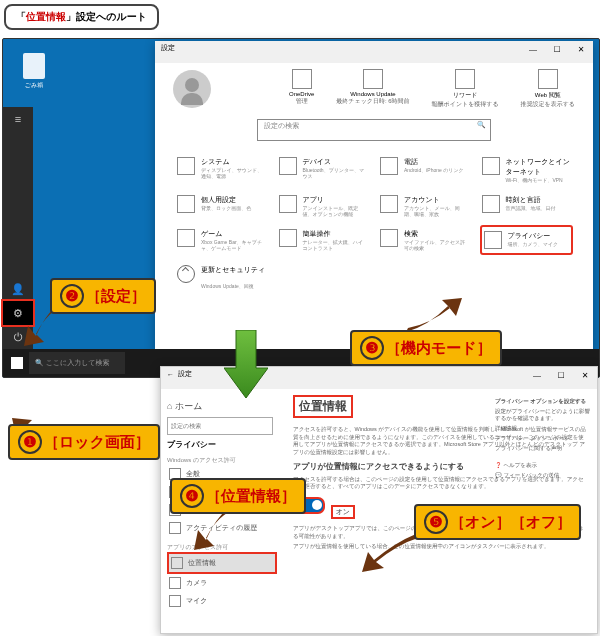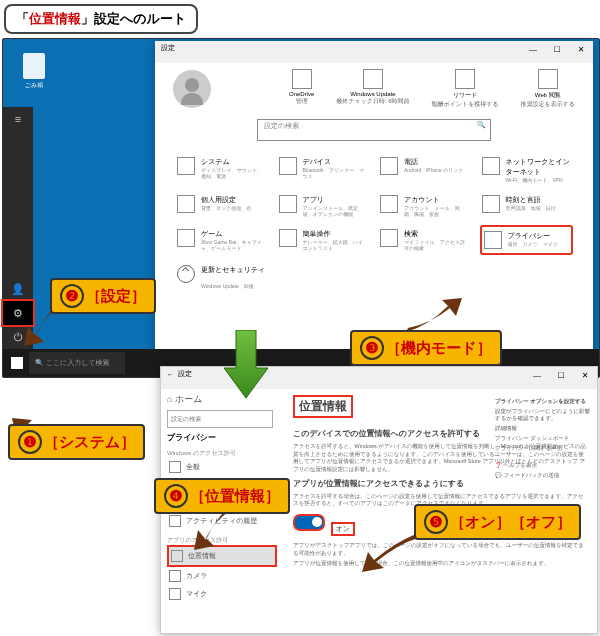--- a/index.html
+++ b/index.html
@@ -1,16 +1,16 @@
 <!DOCTYPE html>
 <html><head>
 <meta charset="utf-8">
 <style>
 body{margin:0;font-family:"Meiryo","Yu Gothic",sans-serif;background:#fff;width:600px;height:636px;position:relative;overflow:hidden}
-.title-box{position:absolute;top:4px;left:4px;border:2px solid #444;border-radius:8px;background:#fff;padding:4px 10px;font-size:13px;font-weight:700;z-index:5}
+.title-box{position:absolute;top:4px;left:4px;border:2px solid #444;border-radius:8px;background:#fff;padding:4px 10px;font-size:10px;font-weight:700;z-index:5}
 .title-box .red{color:#c00}
 .desktop{position:absolute;top:38px;left:2px;width:596px;height:338px;background:#0b6fb4;border:1px solid #333;border-radius:2px}
 .recycle{position:absolute;top:14px;left:14px;width:34px;text-align:center;color:#fff;font-size:6px}
 .recycle .ic{width:22px;height:26px;background:#e8f2fa;margin:0 auto 2px;border-radius:2px}
 .taskbar{position:absolute;bottom:0;left:0;width:100%;height:28px;background:#1a1a1a;display:flex;align-items:center}
 .taskbar .tb{width:24px;height:24px;margin-left:2px;display:flex;align-items:center;justify-content:center;color:#fff;font-size:11px}
 .win-logo{display:inline-block;width:12px;height:12px;position:relative}
 .win-logo::before{content:"";position:absolute;inset:0;background:#fff}
 .search-bar{flex:1;max-width:90px;height:22px;background:#2b2b2b;color:#999;font-size:7px;padding-left:6px;line-height:22px}
 .startmenu{position:absolute;left:0;bottom:28px;width:30px;height:242px;background:#2b2b2b}
@@ -35,42 +35,42 @@
 .cat.hl{border:2px solid #e83020;border-radius:3px}
 .cat .ic{width:16px;height:16px;border:1px solid #888;flex:none}
 .cat .t{font-size:7px;color:#000;font-weight:500}
 .cat .d{font-size:5px;color:#888}
 .update{padding:8px 22px;font-size:6px}
 .update .ic{width:16px;height:16px;border:1.5px solid #666;border-radius:50%;display:inline-block;vertical-align:top;margin-right:6px;position:relative}
 .update .ic::before{content:"";position:absolute;top:2px;left:5px;width:4px;height:4px;border-top:1.5px solid #666;border-right:1.5px solid #666;transform:rotate(-45deg)}
 .lower-win{position:absolute;top:366px;left:160px;width:436px;height:266px;background:#fff;border:1px solid #ccc;box-shadow:0 2px 10px rgba(0,0,0,.3)}
 .lower-win .titlebar{height:18px;background:#f0f0f0;font-size:7px;padding:2px 6px;position:relative}
 .lower-win .body{display:flex}
-.lsidebar{width:110px;padding:4px 6px;font-size:7px;color:#555}
+.lsidebar{width:110px;padding:11px 6px;font-size:7px;color:#555}
 .lsidebar .back{font-size:9px}
 .lsidebar input{width:98px;height:14px;border:1px solid #aaa;font-size:6px;margin:4px 0;padding:1px 3px}
 .lsidebar .sh{color:#888;font-size:6px;margin-top:6px}
 .lsidebar .sitem{display:flex;align-items:center;gap:5px;padding:3px 2px;font-size:7px}
 .lsidebar .sitem.hl{border:2px solid #e83020;background:#e0e0e0}
 .lsidebar .sitem .sic{width:10px;height:10px;border:1px solid #888}
 .lcontent{flex:1;padding:6px 10px;font-size:6px;color:#444;position:relative}
 .lcontent h2{font-size:12px;margin:0 0 6px;border:2px solid #e83020;display:inline-block;padding:1px 4px}
 .lcontent h3{font-size:8px;margin:4px 0}
 .lcontent p{font-size:5.5px;color:#666;margin:2px 0;line-height:1.4}
 .rlinks{position:absolute;top:6px;right:6px;width:96px;font-size:5.5px;color:#555}
 .rlinks div{margin:3px 0}
 .toggle{display:inline-block;width:28px;height:13px;border-radius:7px;background:#0067b8;position:relative;border:2px solid #e83020;padding:0}
 .toggle::after{content:"";position:absolute;right:1px;top:1px;width:10px;height:10px;background:#fff;border-radius:50%}
 .toggle-lbl{margin-left:4px;font-size:7px;border:2px solid #e83020;padding:0 3px;display:inline-block}
 .callout{position:absolute;background:#f8b500;border:2px solid #333;border-radius:4px;padding:4px 8px;font-size:15px;font-weight:700;color:#c00;white-space:nowrap;z-index:20}
 .callout .num{display:inline-block;width:20px;height:20px;border-radius:50%;border:2px solid #333;text-align:center;line-height:19px;margin-right:2px;background:#f8b500}
 .c1{top:424px;left:8px}
 .c2{top:278px;left:50px}
 .c3{top:330px;left:350px}
-.c4{top:478px;left:154px}
+.c4{top:478px;left:170px}
 .c5{top:504px;left:414px}
 .arrow{position:absolute;z-index:15}
 .arrow svg{overflow:visible}
 .arrow path{fill:#6b3410}
 .big-arrow{position:absolute;top:330px;left:224px;z-index:12}
 </style>
 </head>
 <body>
 
 <div class="title-box">
@@ -260,21 +260,20 @@
             <span>カメラ</span>
           </div>
           <div class="sitem">
             <span class="sic"></span>
             <span>マイク</span>
           </div>
         </div>
     </div>
     <div class="lcontent">
       <h2>位置情報</h2>
-      <h3>このデバイスでの位置情報へのアクセスを許可する</h3>
       <p>アクセスを許可すると、Windows がデバイスの機能を使用して位置情報を判断し、Microsoft が位置情報サービスの品質を向上させるために使用できるようになります。このデバイスを使用しているユーザーは、このページの設定を使用してアプリが位置情報にアクセスできるか選択できます。Microsoft Store アプリ以外とほとんどのデスクトップ アプリの位置情報設定には影響しません。</p>
       <h3>アプリが位置情報にアクセスできるようにする</h3>
       <p>アクセスを許可する場合は、このページの設定を使用して位置情報にアクセスできるアプリを選択できます。アクセスを拒否すると、すべてのアプリはこのデータにアクセスできなくなります。</p>
       <div style="margin:6px 0">
         <span class="toggle"></span>
         <span class="toggle-lbl">オン</span>
       </div>
       <p>アプリがデスクトップアプリでは、このページの設定がオフになっている場合でも、ユーザーの位置情報を特定できる可能性があります。</p>
       <p>アプリが位置情報を使用している場合、この位置情報使用中のアイコンがタスクバーに表示されます。</p>
       <div class="rlinks">
@@ -295,21 +294,21 @@
       <defs>
         <linearGradient id="g" x1="0" y1="0" x2="0" y2="1">
           <stop offset="0" stop-color="#6fbf3f"></stop>
           <stop offset="1" stop-color="#3a8a1e"></stop>
         </linearGradient>
       </defs>
 <path d="M12 0 H32 V38 H44 L22 68 L0 38 H12 Z" fill="url(#g)" stroke="#2a6612" stroke-width="1"></path>
     </svg>
 </div>
 
-<div class="callout c1"><span class="num">❶</span><span>［システム］</span></div>
+<div class="callout c1"><span class="num">❶</span><span>［ロック画面］</span></div>
 <div class="callout c2"><span class="num">❷</span><span>［設定］</span></div>
 <div class="callout c3"><span class="num">❸</span><span>［機内モード］</span></div>
 <div class="callout c4"><span class="num">❹</span><span>［位置情報］</span></div>
 <div class="callout c5"><span class="num">❺</span><span>［オン］［オフ］</span></div>
 
 <div class="arrow" style="top:418px;left:6px"><svg width="60" height="40">
       <path d="M48 34 Q30 28 18 8 L10 18 L6 0 L26 2 L18 10 Q30 26 50 30 Z"></path>
     </svg></div>
 <div class="arrow" style="top:296px;left:18px"><svg width="60" height="56">
       <path d="M48 4 Q30 12 18 40 L10 30 L6 50 L26 46 L18 38 Q30 14 50 8 Z"></path>

